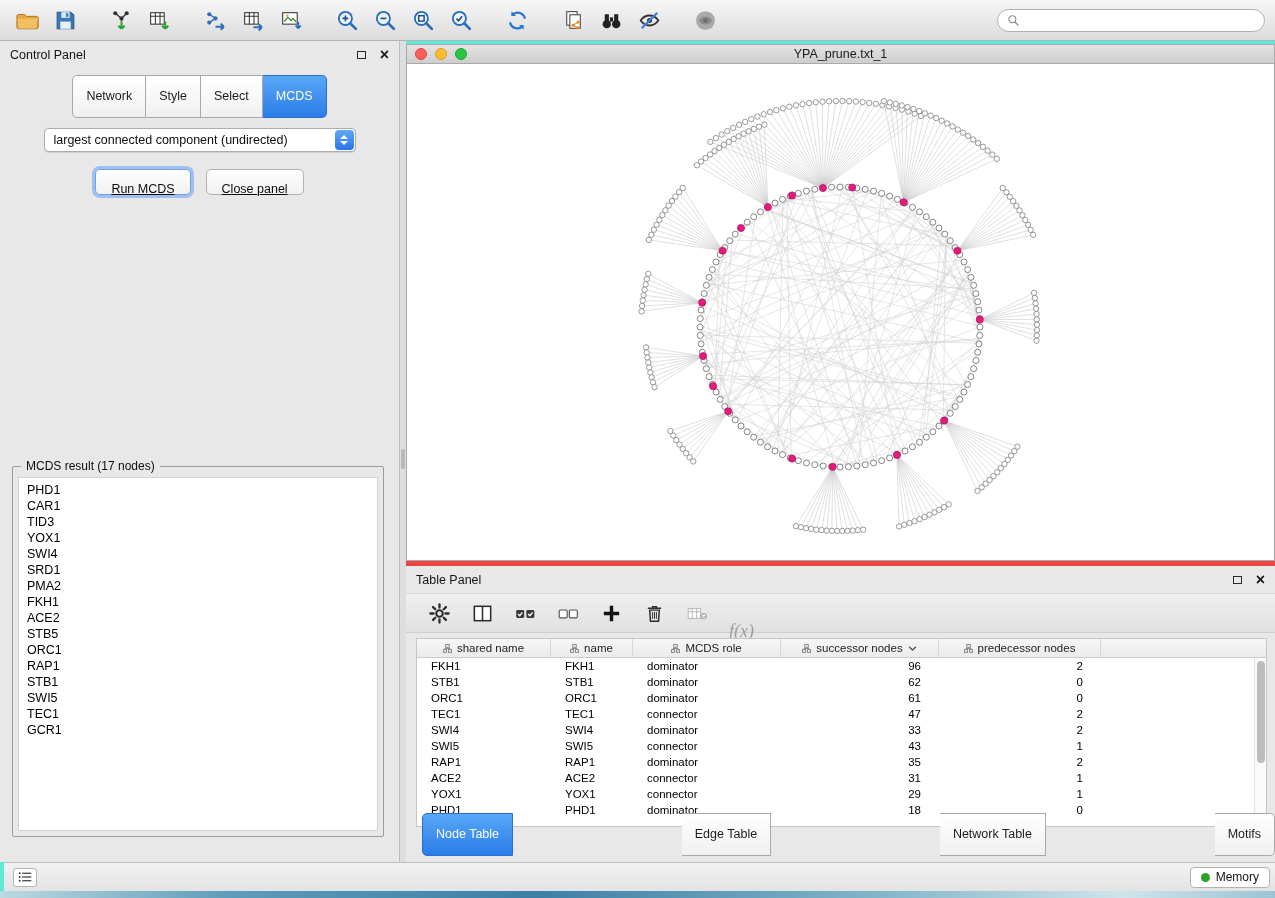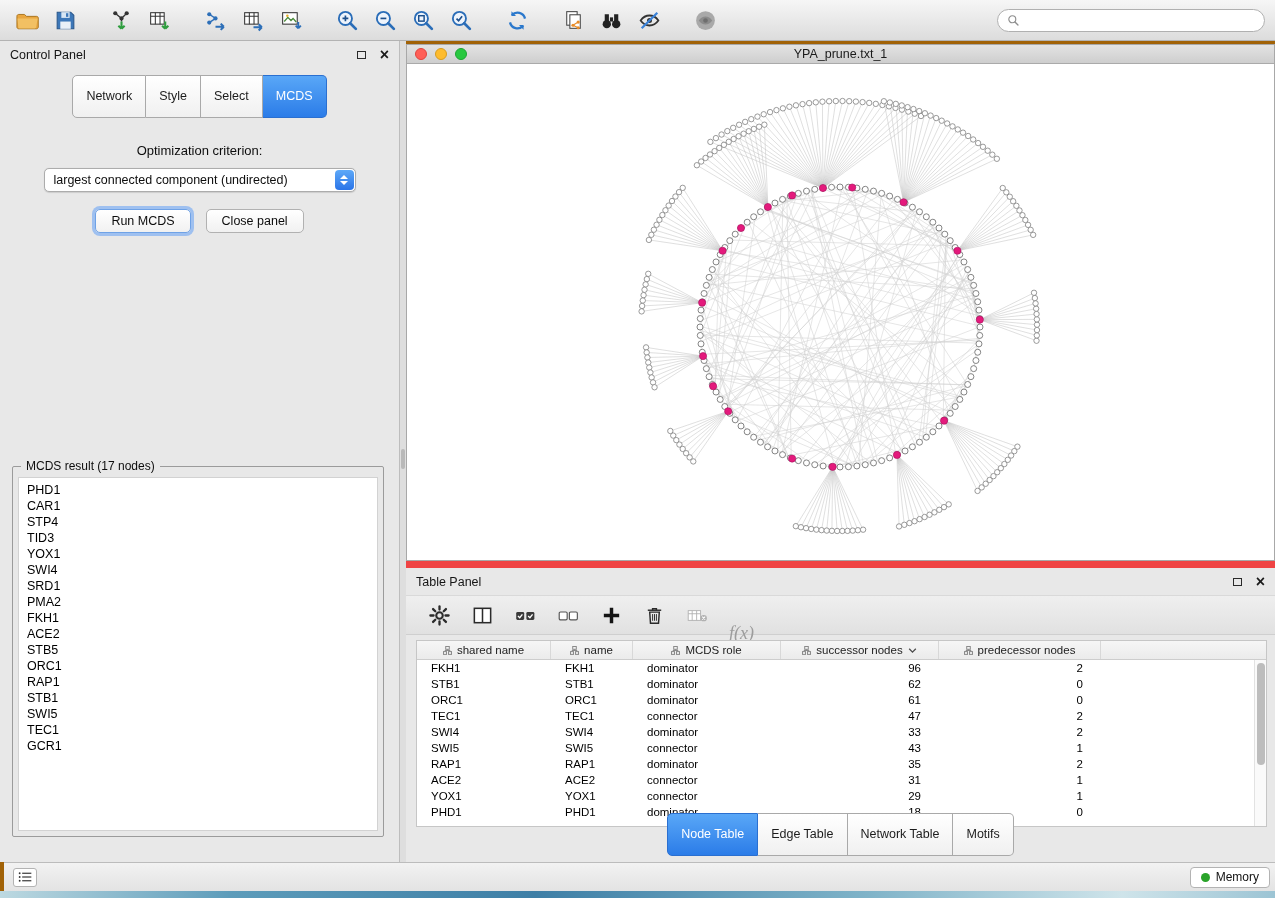--- a/index.html
+++ b/index.html
@@ -1,18 +1,18 @@
 <!DOCTYPE html>
 <html><head>
 <meta charset="utf-8">
 <style>
   * { margin:0; padding:0; box-sizing:border-box; }
   html,body { width:1275px; height:898px; }
   body { font-family:"Liberation Sans", sans-serif; background:#e4e4e4; overflow:hidden; }
-  #app { position:relative; width:1275px; height:898px; background:#a16207; }
+  #app { position:relative; width:1275px; height:898px; background:#5eead4; }
 
   
   .toolbar { position:absolute; left:0; top:0; width:100%; height:41px;
     background:linear-gradient(#f6f6f6,#dcdcdc); border-bottom:1px solid #b3b3b3;
     display:flex; align-items:center; padding:0 10px; }
   .tgroup { display:flex; align-items:center; gap:4px; margin-right:22px; }
   .tbtn { width:34px; height:30px; display:flex; align-items:center; justify-content:center; border-radius:4px; cursor:default; }
   .tbtn svg { width:25px; height:25px; }
   .search-box { margin-left:auto; width:268px; height:23px; background:#fff;
     border:1px solid #b0b0b0; border-radius:12px; display:flex; align-items:center;
@@ -41,23 +41,23 @@
     border:1px solid #acacac; border-radius:5px; display:flex; align-items:center;
     padding-left:9px; font-size:12.5px; color:#0d0d0d; position:relative;
     box-shadow:0 0.5px 1px rgba(0,0,0,.12); }
   .stepper { position:absolute; right:1px; top:1px; bottom:1px; width:19px; border-radius:4px;
     background:linear-gradient(#5ea9f8,#2a74e8); display:flex; flex-direction:column;
     align-items:center; justify-content:center; gap:2px; }
   .arr-up { width:0; height:0; border-left:4px solid transparent; border-right:4px solid transparent; border-bottom:4px solid #fff; }
   .arr-down { width:0; height:0; border-left:4px solid transparent; border-right:4px solid transparent; border-top:4px solid #fff; }
 
   .btn-row { display:flex; justify-content:center; gap:15px; margin-top:17px; }
-  .mac-btn { height:24px; padding:4px 15px; font-size:12.5px; color:#0d0d0d;
+  .mac-btn { height:24px; padding:12px 15px; font-size:12.5px; color:#0d0d0d;
     background:linear-gradient(#ffffff,#f1f1f1); border:1px solid #b1b1b1; border-radius:5px;
-    font-family:"Liberation Sans", sans-serif; }
+    font-family:"Liberation Sans", sans-serif;text-decoration:underline; }
   .mac-btn.focused { box-shadow:0 0 0 3px rgba(96,158,246,.55); border-color:#6fa2e6; }
 
   .result-group { position:absolute; left:12px; right:15px; top:425px; bottom:25px;
     border:1px solid #9b9b9b; border-radius:2px; }
   .group-label { position:absolute; top:-8px; left:8px; background:#e8e8e8; padding:0 5px;
     font-size:12px; color:#0d0d0d; white-space:nowrap; }
   .result-list { position:absolute; left:5px; right:5px; top:10px; bottom:5px; background:#fff;
     border:1px solid #d2d2d2; overflow:hidden; padding-top:4px; }
   .result-item { font-size:12.5px; line-height:16px; padding-left:8px; color:#000; }
 
@@ -73,21 +73,21 @@
   .tl { width:12px; height:12px; border-radius:50%; margin-left:8px; }
   .tl.red { background:#ff5f57; border:0.5px solid #e0443e; }
   .tl.yellow { background:#febc2e; border:0.5px solid #d89c1f; }
   .tl.green { background:#28c840; border:0.5px solid #1da533; }
   .net-title { position:absolute; left:0; right:0; text-align:center; font-size:12.5px; color:#1b1b1b; }
   .net-canvas { position:absolute; top:19px; left:0; right:0; bottom:0; }
   .net-canvas svg { width:100%; height:100%; display:block; }
 
   
   .table-panel { position:absolute; left:406px; top:561px; right:0; bottom:36px;
-    background:#e8e8e8; border-top:7px solid #ef4444; }
+    background:#e8e8e8; border-top:5px solid #ef4444; }
   .table-toolbar { position:absolute; left:0; right:0; top:27px; height:40px;
     background:linear-gradient(#efefef,#e1e1e1); border-top:1px solid #d9d9d9;
     border-bottom:1px solid #cfcfcf; display:flex; align-items:center; padding-left:22px; gap:20px; }
   .ttb-icon { display:flex; align-items:center; justify-content:center; }
   .ttb-icon svg { width:23px; height:23px; }
   .fx { font-family:"Liberation Serif", serif; font-style:italic; color:#9c9c9c; font-size:18px;margin-top:36px; }
 
   .table-wrap { position:absolute; left:10px; right:8px; top:72px; bottom:35px;
     background:#fff; border:1px solid #c6c6c6; overflow:hidden; }
   .thead { display:flex; height:19px; background:linear-gradient(#f6f6f6,#ebebeb);
@@ -96,21 +96,21 @@
     font-size:11.5px; color:#222; border-right:1px solid #d8d8d8; }
   .hcell.fill { flex:1; border-right:none; }
   .c0 { width:134px; } .c1 { width:82px; } .c2 { width:148px; } .c3 { width:158px; } .c4 { width:162px; }
   .trow { display:flex; height:16px; align-items:center; }
   .tcell { font-size:11.5px; color:#000; padding-left:14px; overflow:hidden; white-space:nowrap; }
   .tcell.num { text-align:right; padding-left:0; padding-right:18px; }
   .vscroll { position:absolute; right:0; top:19px; bottom:0; width:12px; background:#fafafa;
     border-left:1px solid #e2e2e2; }
   .vthumb { position:absolute; left:2px; top:3px; width:8px; height:102px; background:#bdbdbd; border-radius:4px; }
 
-  .table-tabs { position:absolute; bottom:6px; left:0; right:0; display:flex; justify-content:center; }
+  .table-tabs { position:absolute; bottom:6px; left:16px; right:0; display:flex; justify-content:space-between; }
 
   
   .status-bar { position:absolute; left:4px; top:862px; width:100%; height:29px;
     background:linear-gradient(#f2f2f2,#e3e3e3); border-top:1px solid #bcbcbc;
     display:flex; align-items:center; padding:0 9px; }
   .menu-btn { width:24px; height:19px; border:1px solid #b3b3b3; background:#fff; border-radius:3px;
     display:flex; align-items:center; justify-content:center; }
   .memory-btn { margin-left:auto; height:21px; border:1px solid #b3b3b3; background:#fff;
     border-radius:4px; display:flex; align-items:center; gap:6px; padding:0 10px; font-size:12px; color:#111; }
   .mem-dot { width:9px; height:9px; border-radius:50%; background:#2aa32a; }
@@ -286,38 +286,36 @@
         <span class="float-icon"></span>
         <span class="close-icon">×</span>
       </span>
     </div>
     <div class="cp-tabs" id="cp-tabs">
         <div class="seg">Network</div>
         <div class="seg">Style</div>
         <div class="seg">Select</div>
         <div class="seg active">MCDS</div>
       </div>
-    <div class="opt-label">Optimization criterion:</div>
     <div class="dropdown">
       <span>largest connected component (undirected)</span>
       <span class="stepper">
           <span class="arr-up"></span>
           <span class="arr-down"></span>
         </span>
     </div>
     <div class="btn-row">
       <button class="mac-btn focused">Run MCDS</button>
       <button class="mac-btn">Close panel</button>
     </div>
     <div class="result-group">
       <span class="group-label">MCDS result (17 nodes)</span>
       <div class="result-list" id="result-list">
           <div class="result-item">PHD1</div>
           <div class="result-item">CAR1</div>
-          <div class="result-item">STP4</div>
           <div class="result-item">TID3</div>
           <div class="result-item">YOX1</div>
           <div class="result-item">SWI4</div>
           <div class="result-item">SRD1</div>
           <div class="result-item">PMA2</div>
           <div class="result-item">FKH1</div>
           <div class="result-item">ACE2</div>
           <div class="result-item">STB5</div>
           <div class="result-item">ORC1</div>
           <div class="result-item">RAP1</div>

